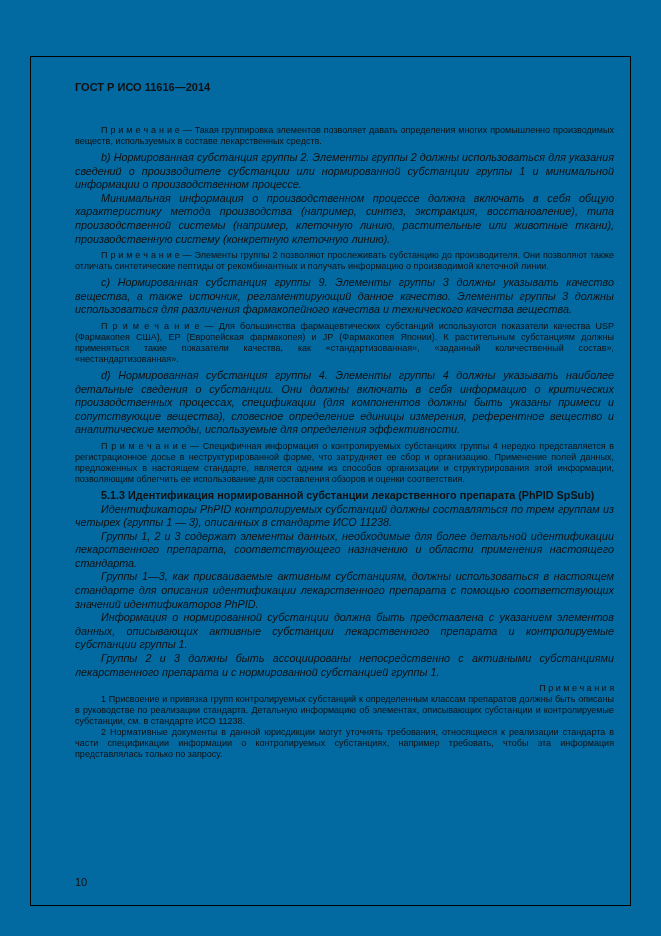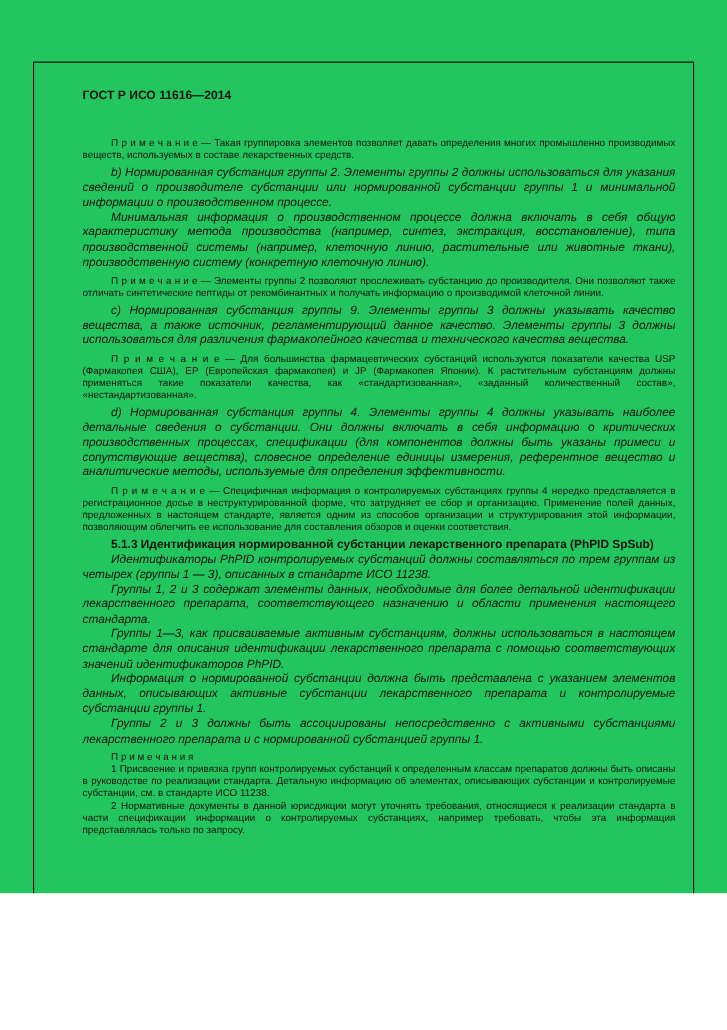--- a/index.html
+++ b/index.html
@@ -4,22 +4,22 @@
 <style>
   * { margin: 0; padding: 0; box-sizing: border-box; }
   html, body { background: #ffffff; }
   body {
     width: 661px; height: 936px;
     font-family: "Liberation Sans", sans-serif;
     color: #111111;
   }
   .page {
     position: relative;
-    width: 661px; height: 812px;
-    background: #22c55e;
+    width: 661px; height: 936px;
+    background: #0369a1;
     overflow: hidden;
   }
   .frame {
     position: absolute;
     top: 56px; left: 30px;
     width: 601px; height: 850px;
     border: 1.5px solid #000000;
     padding: 24px 16px 16px 44px;
     display: flex;
     flex-direction: column;
@@ -51,20 +51,21 @@
     line-height: 11px;
     text-align: justify;
     text-indent: 26px;
     margin: 4px 0;
   }
   .doc-body p.notes-label {
     font-size: 9px;
     line-height: 11px;
     text-indent: 26px;
     margin-top: 4px;
+    text-align: right;
   }
   .doc-body p.note-item {
     font-size: 9px;
     line-height: 11px;
     text-align: justify;
     text-indent: 26px;
   }
   .page-footer {
     font-size: 11px;
     line-height: 13px;

